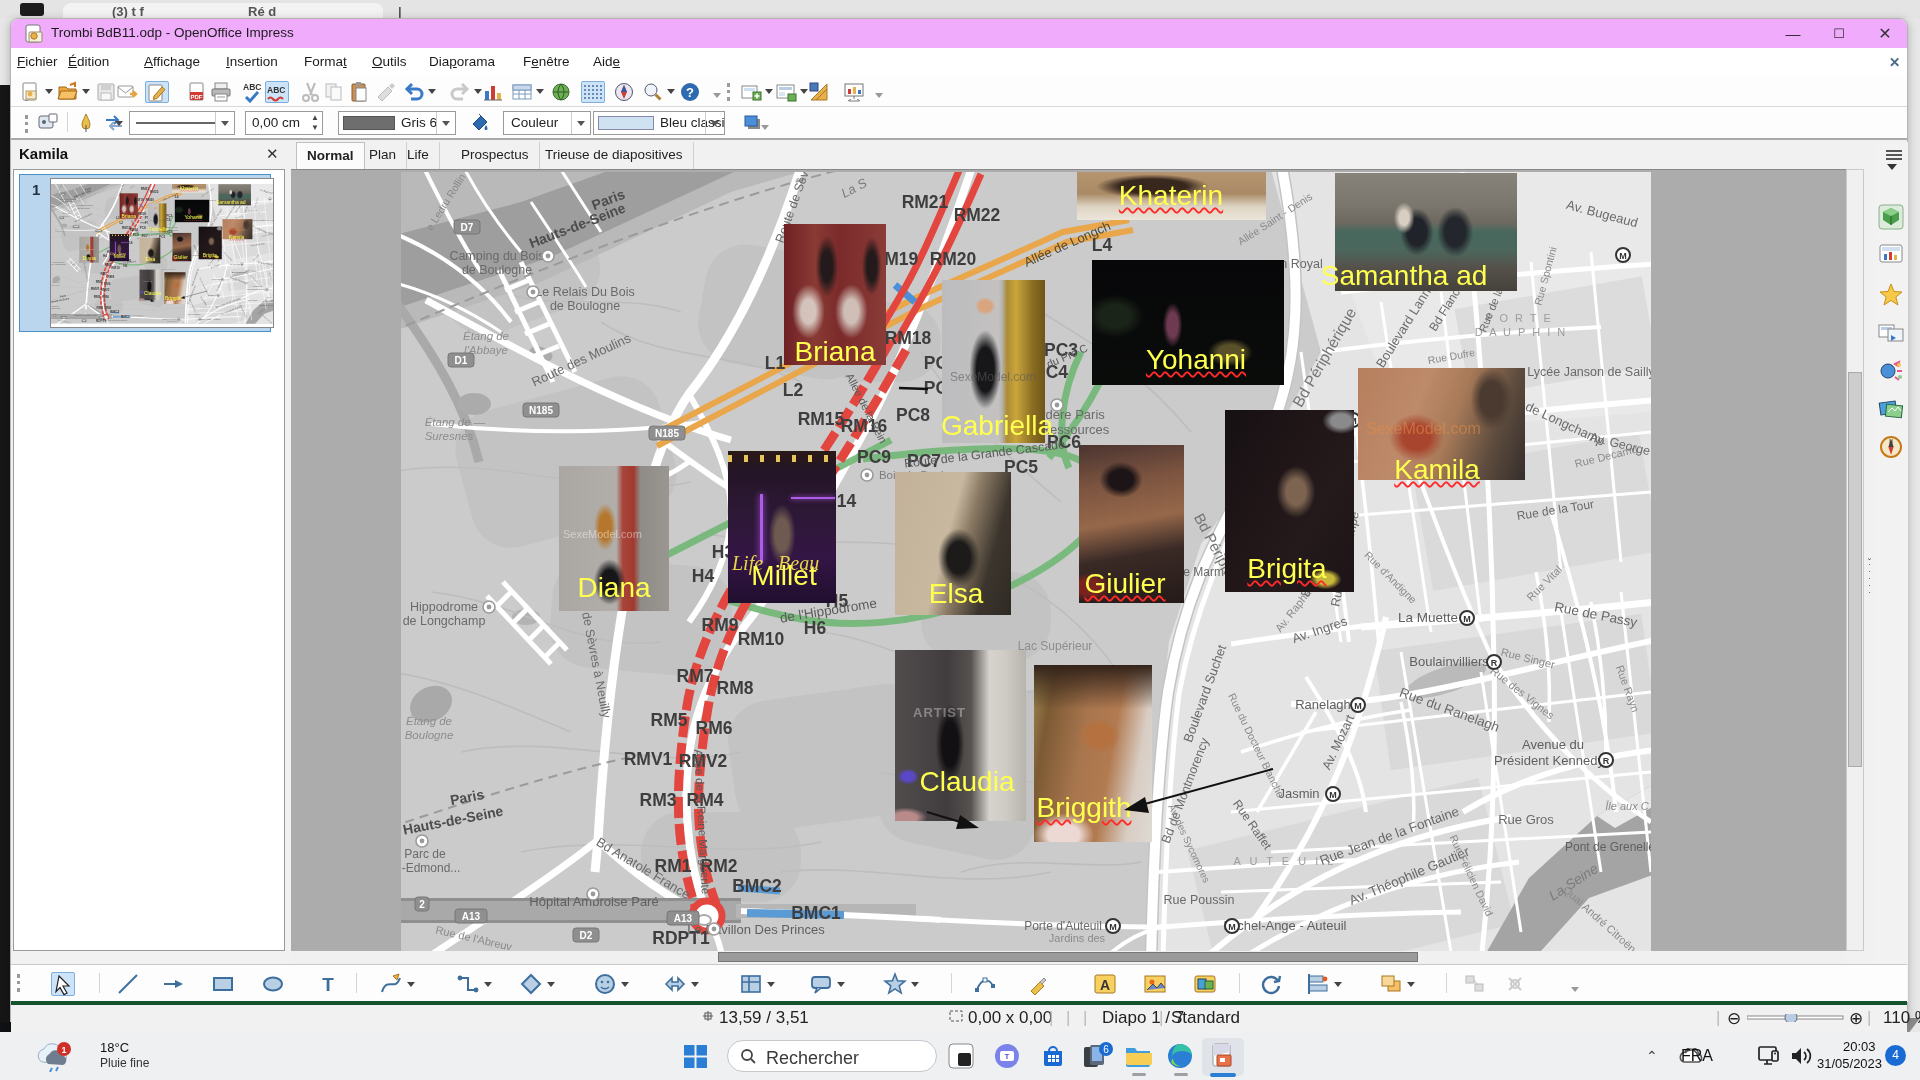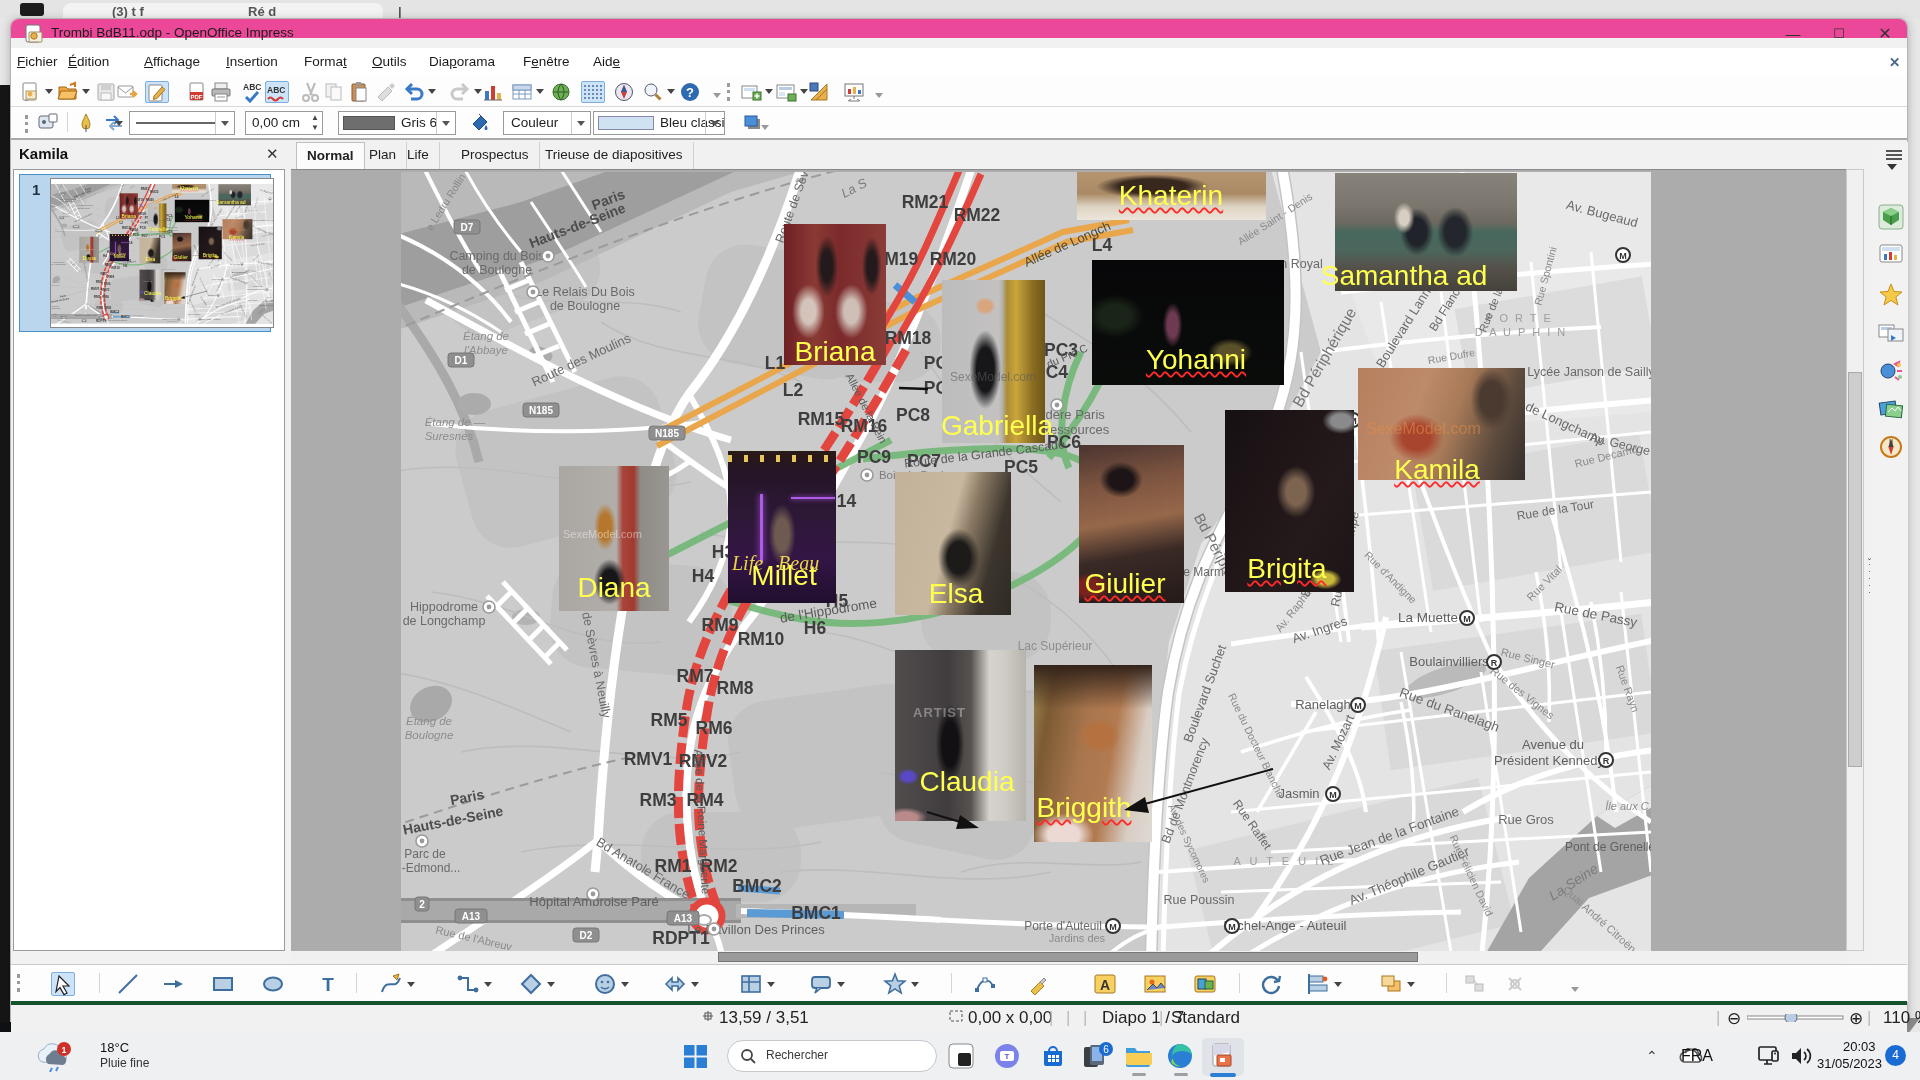--- a/index.html
+++ b/index.html
@@ -5,21 +5,21 @@
 html,body{width:1920px;height:1080px;overflow:hidden;background:#e7e7e7;position:relative}
 .abs{position:absolute}
 #topstrip{position:absolute;left:0;top:0;width:1920px;height:18px;background:#e4e4e4}
 #topstrip .tab{position:absolute;left:63px;top:3px;width:320px;height:15px;background:#f3f3f3;border-radius:8px 8px 0 0}
 #topstrip .appic{position:absolute;left:20px;top:3px;width:24px;height:13px;background:#1c1c1c;border-radius:3px}
 #topstrip .frag{position:absolute;top:4px;color:#555;font-size:13px;font-weight:bold;overflow:hidden;height:14px}
 #blackL{position:absolute;left:0;top:85px;width:10px;height:947px;background:#161616}
 #blackB{position:absolute;left:0;top:1022px;width:1908px;height:10px;background:#101114}
 #cornerTri{position:absolute;left:1896px;top:1018px;width:0;height:0;border-left:12px solid transparent;border-right:12px solid transparent;border-top:16px solid #8a8a8a}
 #win{position:absolute;left:10px;top:18px;width:1898px;height:1004px;background:#f1f1f1;border:1px solid #b4b4b4;border-radius:8px 8px 0 0;box-shadow:0 2px 10px rgba(0,0,0,.25)}
-#titlebar{position:absolute;left:0;top:0;width:100%;height:19px;background:#ec4899;border-radius:8px 8px 0 0}
+#titlebar{position:absolute;left:0;top:0;width:100%;height:29px;background:#f0abfc;border-radius:8px 8px 0 0}
 #title{position:absolute;left:40px;top:6px;font-size:13.5px;color:#1b1b1b}
 .wbtn{position:absolute;top:0;width:46px;height:29px;color:#333;font-size:15px;text-align:center;line-height:29px}
 #menubar{position:absolute;left:0;top:29px;width:100%;height:29px;background:#fff;font-size:13.5px;color:#1b1b1b}
 #menubar span{position:absolute;top:6px}
 #menubar u{text-decoration:underline}
 #tb1{position:absolute;left:0;top:58px;width:100%;height:30px;background:#fdfdfd;border-bottom:1px solid #d9d9d9}
 #tb2{position:absolute;left:0;top:88px;width:100%;height:33px;background:#fdfdfd;border-bottom:2px solid #a9a9a9}
 .vdots{position:absolute;width:3px;height:18px;border-left:3px dotted #9a9a9a}
 .ico{position:absolute;top:4px;width:22px;height:22px}
 .ico svg{width:22px;height:22px;display:block}
@@ -1421,21 +1421,21 @@
       <rect x="0" y="0" width="10.5" height="10.5" fill="#2a7fd4"></rect>
       <rect x="12.5" y="0" width="10.5" height="10.5" fill="#2a7fd4"></rect>
       <rect x="0" y="12.5" width="10.5" height="10.5" fill="#2a7fd4"></rect>
       <rect x="12.5" y="12.5" width="10.5" height="10.5" fill="#2a7fd4"></rect>
     </svg>
     <div style="position:absolute;left:727px;top:8px;width:210px;height:32px;background:#fff;border:1px solid #c4c8cc;border-radius:16px">
       <svg style="position:absolute;left:12px;top:7px" width="17" height="17" viewBox="0 0 17 17">
         <circle cx="7" cy="7" r="5" fill="none" stroke="#444" stroke-width="1.8"></circle>
         <path d="M11 11 l4 4" stroke="#444" stroke-width="1.8"></path>
       </svg>
-      <span style="position:absolute;left:38px;top:7px;font-size:12px;color:#3a3a3a">Rechercher</span>
+      <span style="position:absolute;left:38px;top:7px;font-size:18px;color:#3a3a3a">Rechercher</span>
     </div>
     <svg class="abs" style="left:948px;top:11px" width="26" height="26" viewBox="0 0 26 26">
       <rect x="1" y="1" width="24" height="24" rx="4" fill="#fff" stroke="#888"></rect>
       <rect x="10" y="10" width="13" height="13" rx="2" fill="#222"></rect>
     </svg>
     <svg class="abs" style="left:994px;top:11px" width="26" height="26" viewBox="0 0 26 26">
       <circle cx="13" cy="13" r="12" fill="#7b83eb"></circle>
       <rect x="6" y="8" width="14" height="10" rx="2" fill="#fff"></rect>
       <text x="13" y="16" text-anchor="middle" font-size="8" fill="#5059c9" font-weight="bold">T</text>
     </svg>

